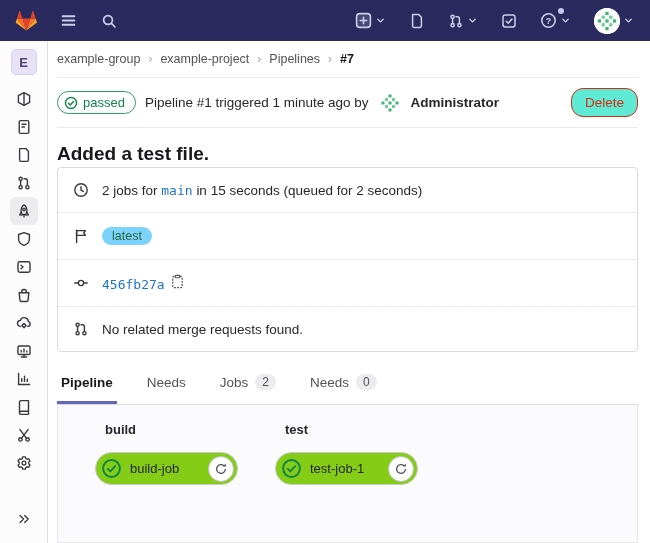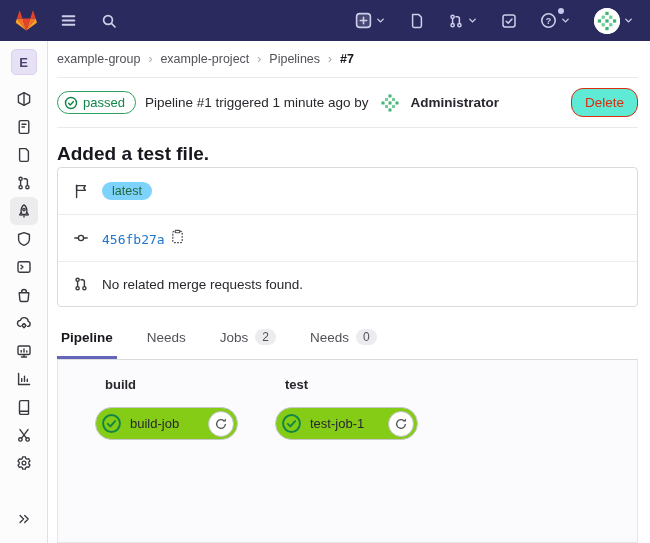--- a/index.html
+++ b/index.html
@@ -358,20 +358,29 @@
               </g>
             </svg>
         </span>
         <span class="user-name">Administrator</span>
         <button class="delete-btn">Delete</button>
       </div>
 
       <h1 class="commit-title">Added a test file.</h1>
 
       <div class="summary-card">
+        <div class="sum-row">
+          <span class="sum-icon">
+              <svg width="16" height="16" viewBox="0 0 16 16" fill="none" stroke="currentColor" stroke-width="1.4" stroke-linecap="round">
+                <circle cx="8" cy="8" r="6.2"></circle>
+                <path d="M8 4.6V8l2.3 1.4"></path>
+              </svg>
+            </span>
+          <span><span>2 jobs for</span> <a class="link-blue mono">main</a> <span>in 15 seconds (queued for 2 seconds)</span></span>
+        </div>
         <div class="sum-row">
           <span class="sum-icon">
               <svg width="16" height="16" viewBox="0 0 16 16" fill="none" stroke="currentColor" stroke-width="1.4" stroke-linejoin="round" stroke-linecap="round">
                 <path d="M3.6 14.5V2.2"></path>
                 <path d="M3.6 2.6h8.8L10.8 5l1.6 2.4H3.6z"></path>
               </svg>
             </span>
           <span class="badge-latest">latest</span>
         </div>
         <div class="sum-row">

